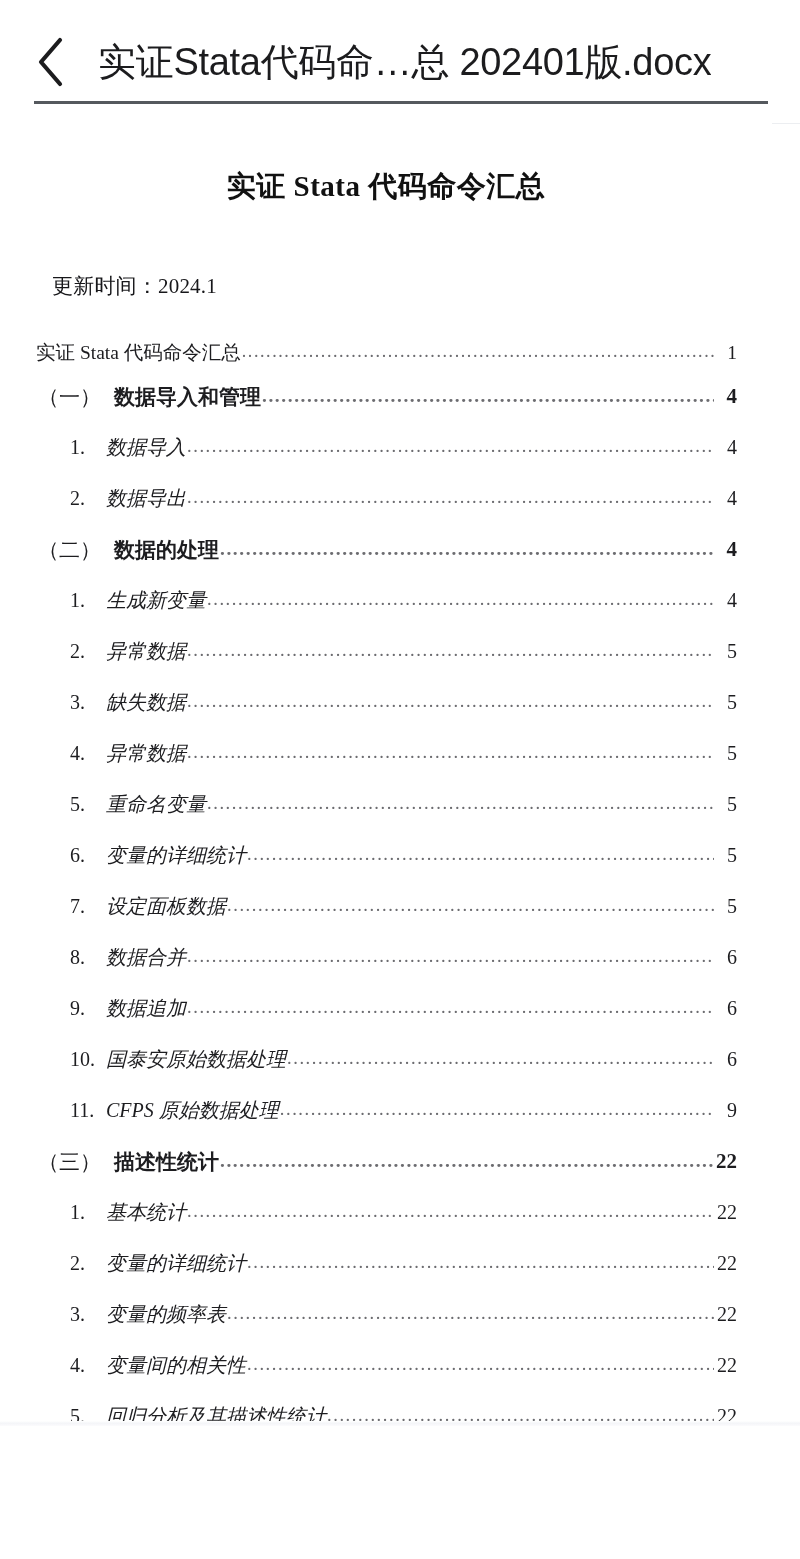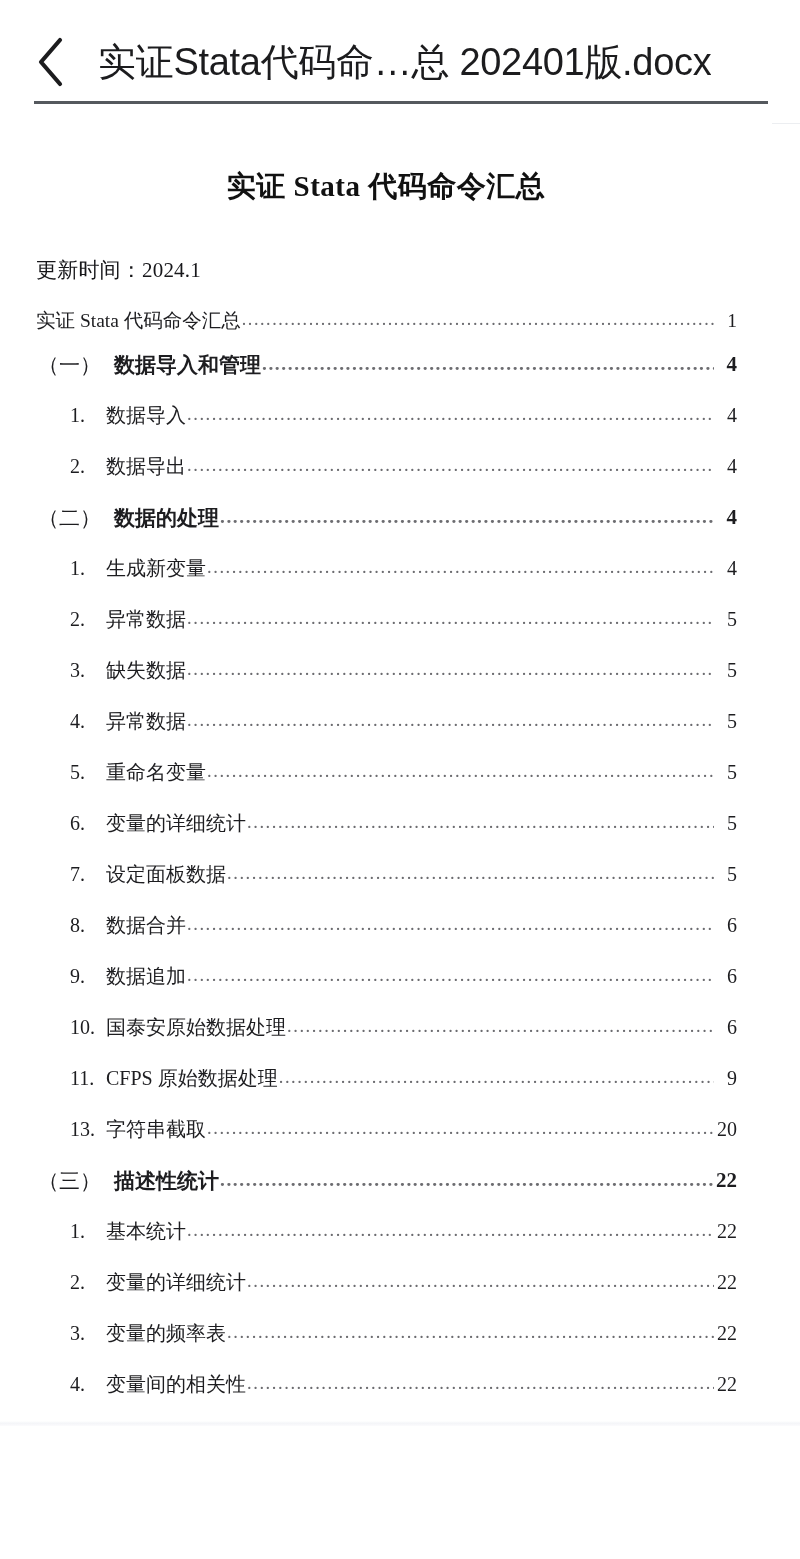--- a/index.html
+++ b/index.html
@@ -90,21 +90,21 @@
     font-size: 29px;
     font-weight: bold;
     letter-spacing: 0.5px;
     margin: 0;
     padding-top: 63px;
     color: #111;
   }
 
   .update-line {
     font-size: 21px;
-    margin: 0;
+    margin: 16px;
     padding-top: 49px;
     padding-left: 1px;
     color: #17171a;
     letter-spacing: 0.2px;
   }
 
   
   .toc {
     margin: 0;
     padding: 0;
@@ -170,21 +170,21 @@
   .lvl2 {
     font-size: 20px;
     height: 51px;
     align-items: center;
     padding-left: 35px;
   }
   .lvl2 .marker {
     flex: 0 0 auto;
     width: 36px;
   }
-  .lvl2 .label { white-space: nowrap; }
+  .lvl2 .label { white-space: nowrap; font-style: italic; }
 
   .page-bottom-edge {
     position: absolute;
     top: 1421px;
     left: 0;
     width: 800px;
     height: 5px;
     background: linear-gradient(to bottom, #ffffff 0%, #f4f5f8 45%, #fbfbfd 100%);
   }
   .below-page {
@@ -303,26 +303,20 @@
           <span class="label">国泰安原始数据处理</span>
           <span class="lead"></span>
           <span class="pageno">6</span>
         </li>
         <li class="toc-row lvl2">
           <span class="marker">11.</span>
           <span class="label">CFPS 原始数据处理</span>
           <span class="lead"></span>
           <span class="pageno">9</span>
         </li>
-        <li class="toc-row lvl2">
-          <span class="marker">13.</span>
-          <span class="label">字符串截取</span>
-          <span class="lead"></span>
-          <span class="pageno">20</span>
-        </li>
         <li class="toc-row lvl1">
           <span class="marker">（三）</span>
           <span class="label">描述性统计</span>
           <span class="lead"></span>
           <span class="pageno">22</span>
         </li>
         <li class="toc-row lvl2">
           <span class="marker">1.</span>
           <span class="label">基本统计</span>
           <span class="lead"></span>

